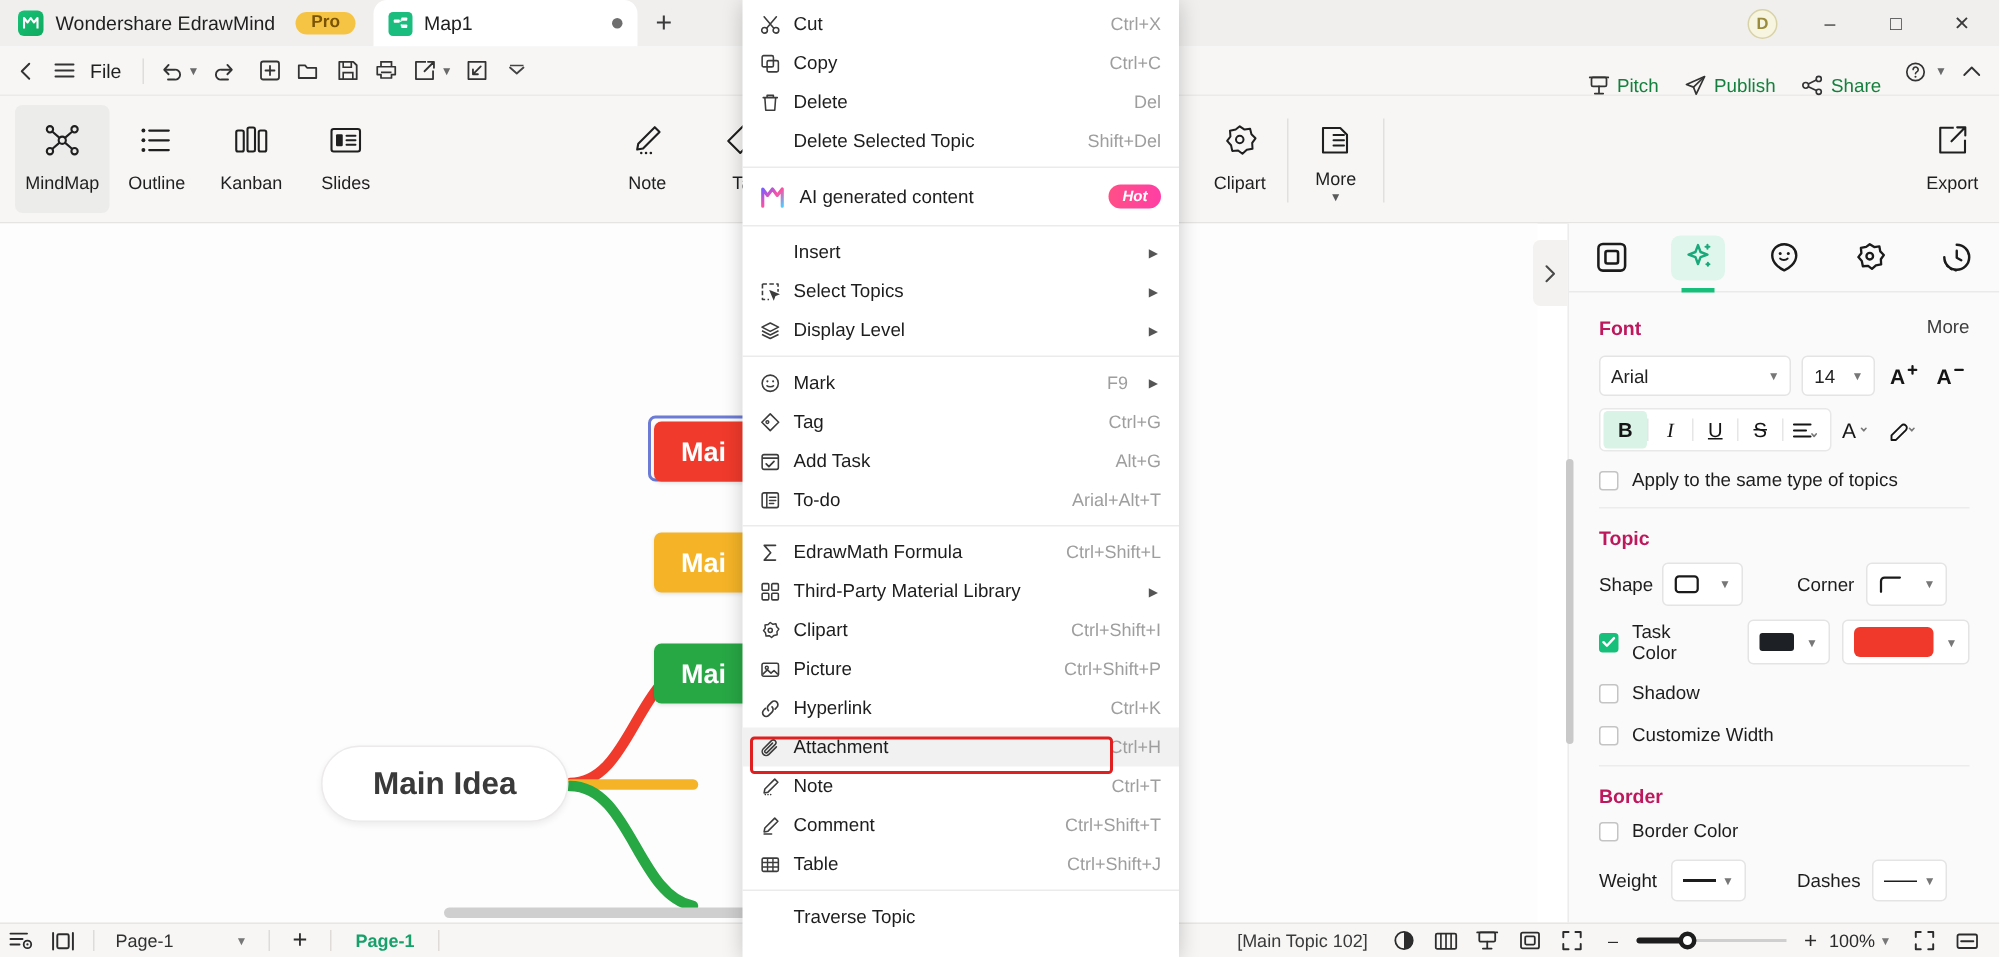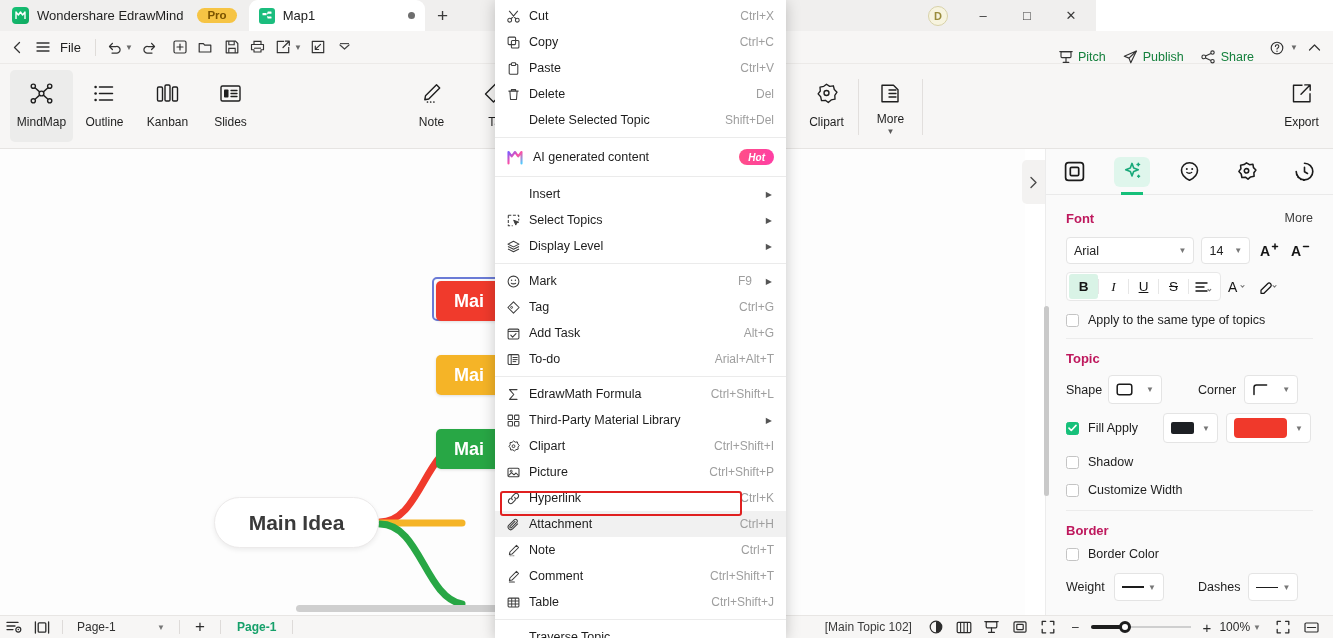--- a/index.html
+++ b/index.html
@@ -8,21 +8,21 @@
     font-family: "Liberation Sans", sans-serif;
     font-size: 12.5px;
     color:#202020;
     background:#ffffff;
     position:relative;
   }
   .app { position:relative; width:1333px; height:638px; overflow:hidden; background:#fff; }
 
   
   .titlebar {
-    position:absolute; top:0; left:0; width:1096px; height:31px;
+    position:absolute; top:0; left:0; width:1333px; height:31px;
     background:#f0efee; display:flex; align-items:center;
   }
   .brand { display:flex; align-items:center; gap:8px; padding-left:12px; }
   .brand-logo {
     width:17px; height:17px; border-radius:4px;
     background:linear-gradient(135deg,#17c277,#0fa95f);
     display:flex; align-items:center; justify-content:center;
   }
   .brand-name { font-size:13px; color:#1f1f1f; }
   .pro-badge {
@@ -490,30 +490,20 @@
       <span class="mi-ico">
           <svg width="13" height="13" viewBox="0 0 13 13">
             <rect x="1.1" y="1.1" width="7.5" height="7.5" rx="1" stroke="#3c3c3c" stroke-width="1.05" fill="none"></rect>
             <rect x="4.4" y="4.4" width="7.5" height="7.5" rx="1" stroke="#3c3c3c" stroke-width="1.05" fill="none"></rect>
           </svg>
         </span>
       <span class="mi-lbl">Copy</span>
       <span class="mi-key">Ctrl+C</span>
     </div>
 
-    <div class="mi">
-      <span class="mi-ico">
-          <svg width="13" height="13" viewBox="0 0 13 13">
-            <rect x="2.2" y="2.2" width="8.6" height="10" rx="1" stroke="#3c3c3c" stroke-width="1.05" fill="none"></rect>
-            <rect x="4.4" y="0.8" width="4.2" height="2.6" rx="0.7" stroke="#3c3c3c" stroke-width="1.05" fill="#fff"></rect>
-          </svg>
-        </span>
-      <span class="mi-lbl">Paste</span>
-      <span class="mi-key">Ctrl+V</span>
-    </div>
 
     <div class="mi">
       <span class="mi-ico">
           <svg width="13" height="13" viewBox="0 0 13 13">
             <path d="M1.8 3.1h9.4M4.4 3.1V1.6h4.2v1.5M2.9 3.1l.6 8.4h6l.6-8.4" stroke="#3c3c3c" stroke-width="1.05" fill="none" stroke-linecap="round" stroke-linejoin="round"></path>
           </svg>
         </span>
       <span class="mi-lbl">Delete</span>
       <span class="mi-key">Del</span>
     </div>
@@ -880,21 +870,21 @@
           <span class="cv">▼</span>
         </div>
       </div>
 
       <div class="row" style="margin-top:9px;">
         <span class="cbox on">
           <svg width="9" height="8" viewBox="0 0 9 8">
               <path d="M1 4.1l2.3 2.4L8 1.4" stroke="#fff" stroke-width="1.6" fill="none" stroke-linecap="round" stroke-linejoin="round"></path>
             </svg>
         </span>
-        <span class="cbl" style="margin-left:9px;">Fill Apply</span>
+        <span class="cbl" style="margin-left:9px;">Task Color</span>
         <div class="ctl" style="width:55px;height:30px;margin-left:25px;">
           <span class="swatch-dark"></span>
           <span class="cv">▼</span>
         </div>
         <div class="ctl" style="width:85px;height:30px;margin-left:8px;">
           <span class="swatch-red"></span>
           <span class="cv">▼</span>
         </div>
       </div>
 

